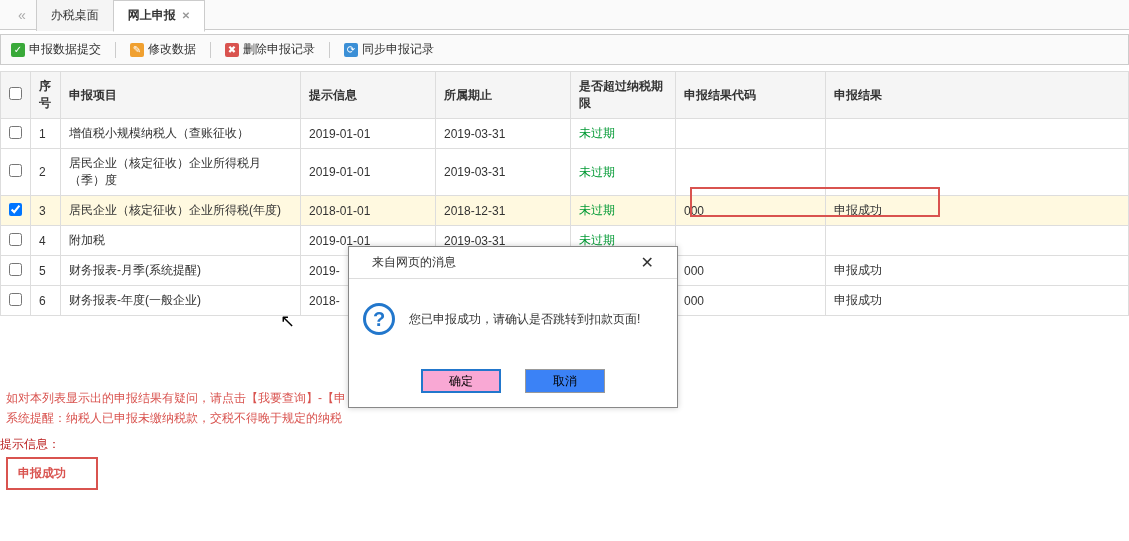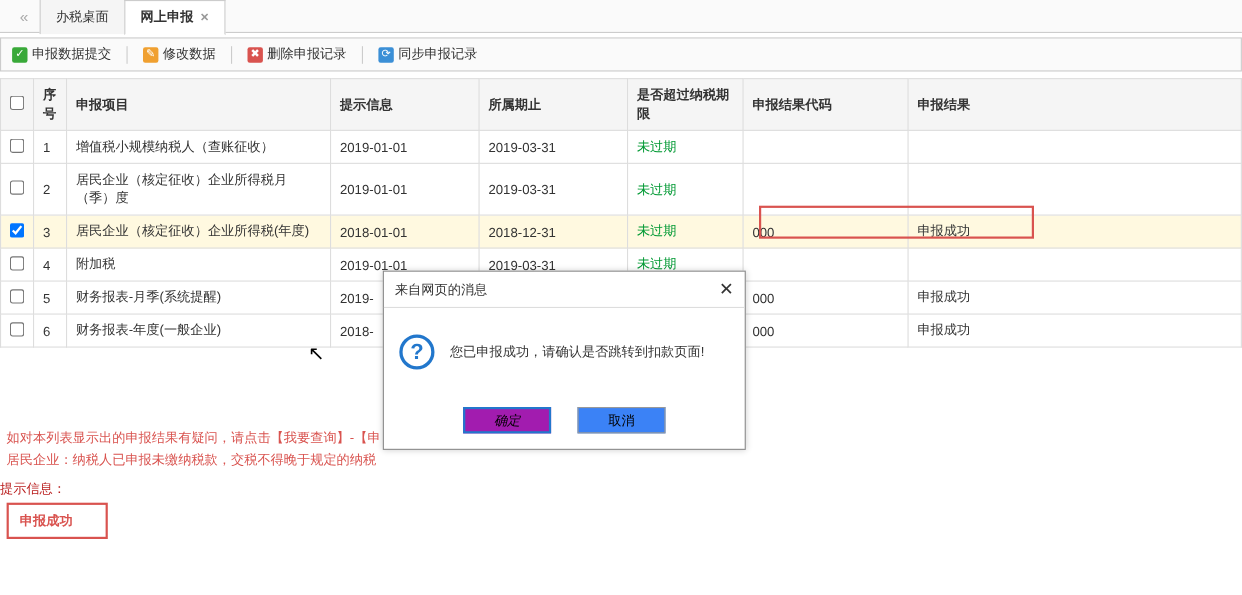--- a/index.html
+++ b/index.html
@@ -121,21 +121,21 @@
       top: 246px;
       width: 330px;
       border: 1px solid #888;
       background: #fff;
       box-shadow: 0 0 6px rgba(0,0,0,0.2);
     }
     .dialog-header {
       display: flex;
       justify-content: space-between;
       align-items: center;
-      padding: 6px 10px;
+      padding: 6px 23px;
       border-bottom: 1px solid #ddd;
       font-size: 12px;
     }
     .dialog-close {
       font-size: 16px;
       cursor: pointer;
     }
     .dialog-body {
       display: flex;
       align-items: center;
@@ -163,22 +163,21 @@
     .dlg-btn {
       width: 80px;
       height: 24px;
       border: 1px solid #999;
       background: #3b82f6;
       cursor: pointer;
       font-size: 12px;
     }
     .dlg-btn.primary {
       border: 2px solid #2277cc;
-      background: #a21caf;
-      font-style: italic;
+      background: #f9a8d4;
     }
     .cursor-arrow {
       position: absolute;
       left: 280px;
       top: 310px;
       font-size: 18px;
       color: #000;
       pointer-events: none;
     }
     .red-cell-box {
@@ -307,21 +306,21 @@
         <td class="col-result">申报成功</td>
       </tr>
     </tbody>
 </table>
 
 <div class="red-cell-box"></div>
 
 
 <div class="notes">
   <div class="line1">如对本列表显示出的申报结果有疑问，请点击【我要查询】-【申</div>
-  <div class="line2">居民企业：纳税人已申报未缴纳税款，交税不得晚于规定的纳税</div>
+  <div class="line2">系统提醒：纳税人已申报未缴纳税款，交税不得晚于规定的纳税</div>
 </div>
 
 <div class="hint-label">提示信息：</div>
 <div class="hint-value">申报成功</div>
 
 
 <div class="dialog">
   <div class="dialog-header">
     <span>来自网页的消息</span>
     <span class="dialog-close">✕</span>

